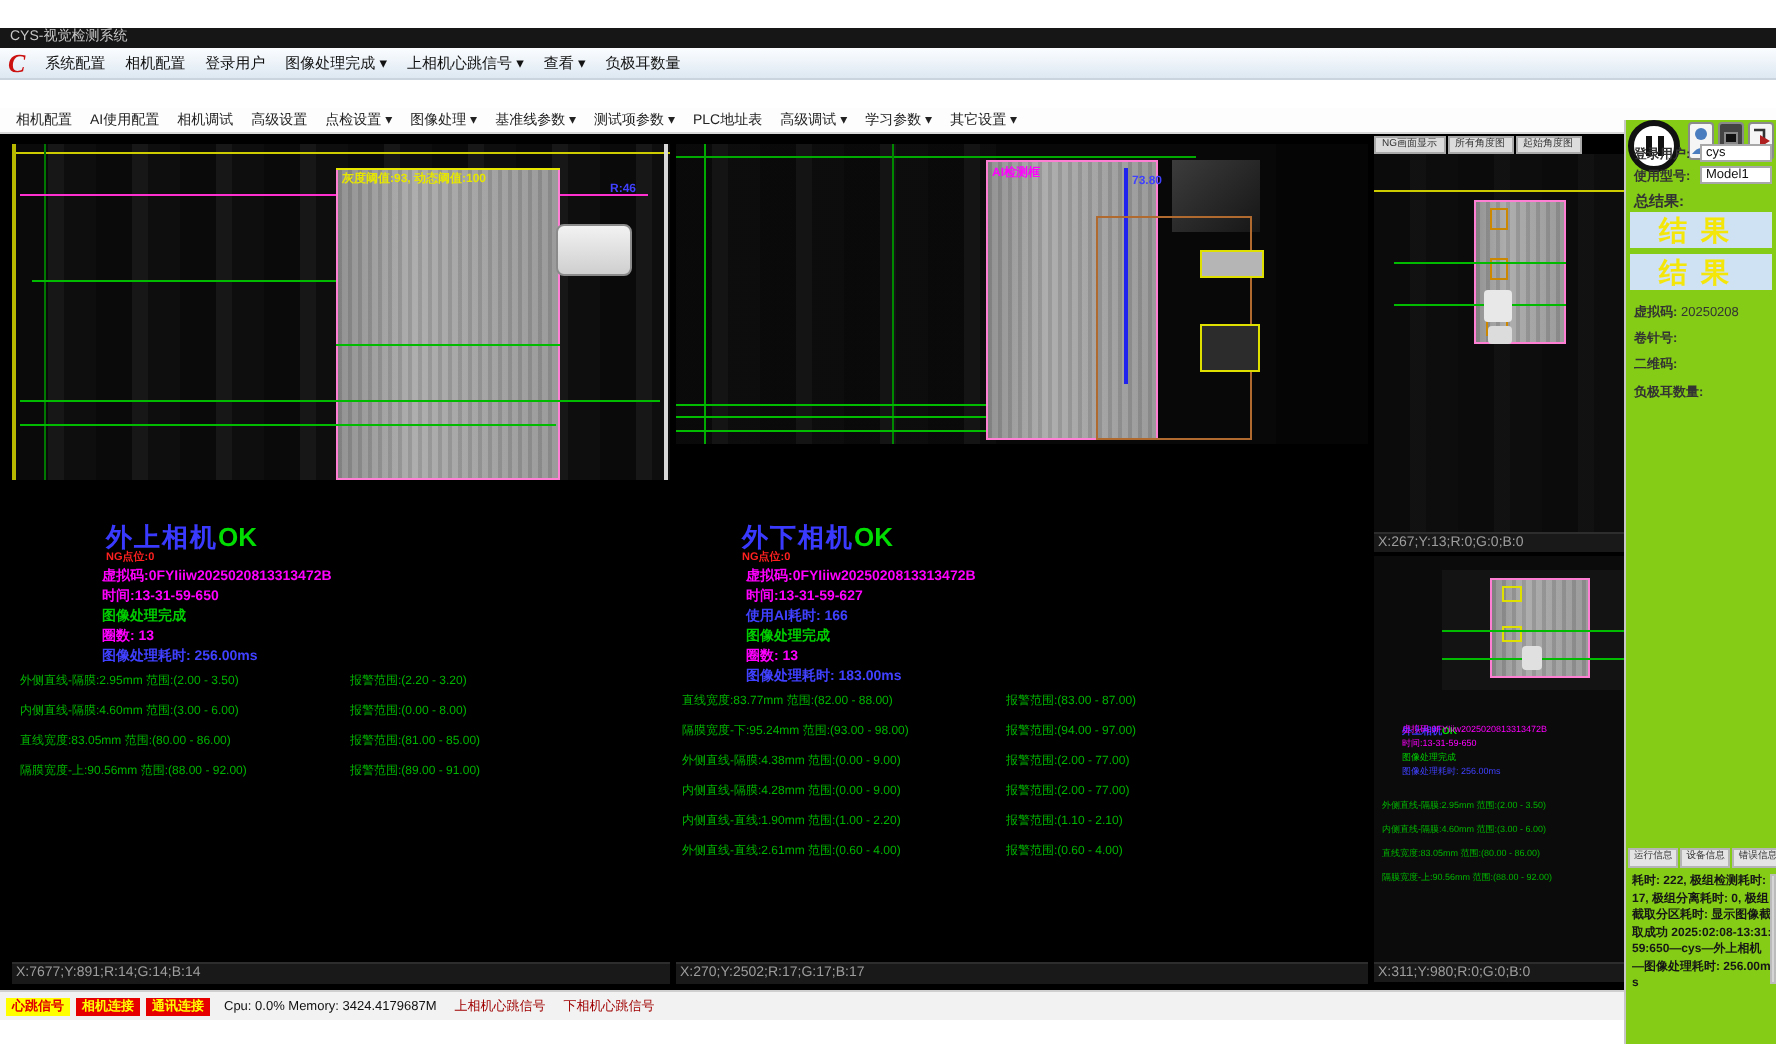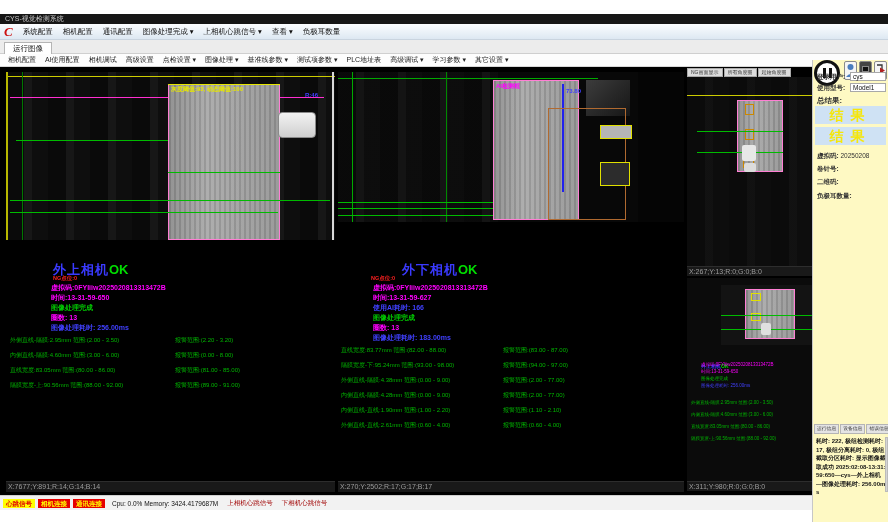--- a/index.html
+++ b/index.html
@@ -50,21 +50,21 @@
   
   .thumbtabs{display:flex;gap:1px;}
   .thumbtab{background:#dcdcdc;border:1px solid #a9a9a9;font-size:5px;line-height:7px;
             padding:0 3px;color:#333;white-space:nowrap;}
   .tinytitle{font-size:5px;font-weight:bold;color:#3a3aff;}
   .tinyok{font-size:5px;font-weight:bold;color:#00dd00;}
   .tinyline{font-size:4.5px;white-space:nowrap;}
   .tinymeas{font-size:4.5px;color:#00b400;white-space:nowrap;}
 
   
-  .panel{left:812px;top:60px;width:76px;height:462px;background:#fef9c3;border-left:1px solid #c7c7c7;}
+  .panel{left:812px;top:60px;width:76px;height:462px;background:#84cc16;border-left:1px solid #c7c7c7;}
   .pausebtn{left:1px;top:0px;width:26px;height:26px;border:3px solid #111;border-radius:50%;background:#fff;}
   .pausebtn i{position:absolute;top:5px;width:3px;height:10px;background:#111;}
   .pausebtn i.b1{left:6px;} .pausebtn i.b2{left:12px;}
   .sqbtn{top:1px;width:13px;height:19px;background:#f5f5f5;border:1px solid #8a8a8a;border-radius:2px;}
   .plabel{font-size:6.5px;font-weight:bold;color:#333;white-space:nowrap;}
   .pvalue{font-size:6.5px;color:#111;background:#fff;border:1px solid #a8a8a8;
           height:9px;line-height:8px;padding:0 2px;}
   .resultbox{left:2px;width:71px;height:18px;background:#cfe2f4;
              color:#f5e60a;font-size:14px;font-weight:bold;text-align:center;line-height:18px;letter-spacing:7px;}
   .infotab{background:#e4e4e4;border:1px solid #b5b5b5;font-size:4.8px;line-height:8px;
@@ -84,30 +84,27 @@
 <div class="screen">
 
   <div class="abs titlebar">
     <span>CYS-视觉检测系统</span>
   </div>
 
   <div class="abs menubar">
     <span class="logo">C</span>
     <span class="menuitem">系统配置</span>
     <span class="menuitem">相机配置</span>
-    <span class="menuitem">通讯配置</span>
+    <span class="menuitem">登录用户</span>
     <span class="menuitem">图像处理完成 ▾</span>
     <span class="menuitem">上相机心跳信号 ▾</span>
     <span class="menuitem">查看 ▾</span>
     <span class="menuitem">负极耳数量</span>
   </div>
 
-  <div class="abs tabrow">
-    <div class="abs tab">运行图像</div>
-  </div>
 
   <div class="abs toolbar">
     <span class="toolitem">相机配置</span>
     <span class="toolitem">AI使用配置</span>
     <span class="toolitem">相机调试</span>
     <span class="toolitem">高级设置</span>
     <span class="toolitem">点检设置 ▾</span>
     <span class="toolitem">图像处理 ▾</span>
     <span class="toolitem">基准线参数 ▾</span>
     <span class="toolitem">测试项参数 ▾</span>
@@ -172,21 +169,21 @@
         <div class="hline" style="left:0;top:143px;width:226px;height:1px;background:#00bb00;"></div>
         <div class="abs cell" style="left:155px;top:8px;width:86px;height:140px;"></div>
         <div class="abs t-magenta" style="left:158px;top:10px;font-size:6px;font-weight:bold;">AI检测框</div>
         <div class="vline" style="left:224px;top:12px;width:2px;height:108px;background:#2222ee;"></div>
         <div class="abs t-blue" style="left:228px;top:16px;font-size:6px;font-weight:bold;">73.80</div>
         <div class="abs" style="left:210px;top:36px;width:78px;height:112px;border:1px solid #b06a30;"></div>
         <div class="abs" style="left:262px;top:53px;width:32px;height:14px;border:1px solid #e0e000;background:#b5b5b5;"></div>
         <div class="abs" style="left:262px;top:90px;width:30px;height:24px;border:1px solid #e0e000;background:#2c2c2c;"></div>
       </div>
 
-      <div class="abs" style="left:33px;top:188px;margin-left:31px;">
+      <div class="abs" style="left:33px;top:188px;">
         <span class="cam-title">外下相机</span><span class="cam-ok">OK</span>
       </div>
       <div class="abs ngline" style="left:33px;top:203px;">NG点位:0</div>
       <div class="abs infoline t-magenta" style="left:35px;top:211px;">虚拟码:0FYIiiw2025020813313472B</div>
       <div class="abs infoline t-magenta" style="left:35px;top:221px;">时间:13-31-59-627</div>
       <div class="abs infoline t-blue" style="left:35px;top:231px;">使用AI耗时: 166</div>
       <div class="abs infoline t-green" style="left:35px;top:241px;">图像处理完成</div>
       <div class="abs infoline t-magenta" style="left:35px;top:251px;">圈数: 13</div>
       <div class="abs infoline t-blue" style="left:35px;top:261px;">图像处理耗时: 183.00ms</div>
 

